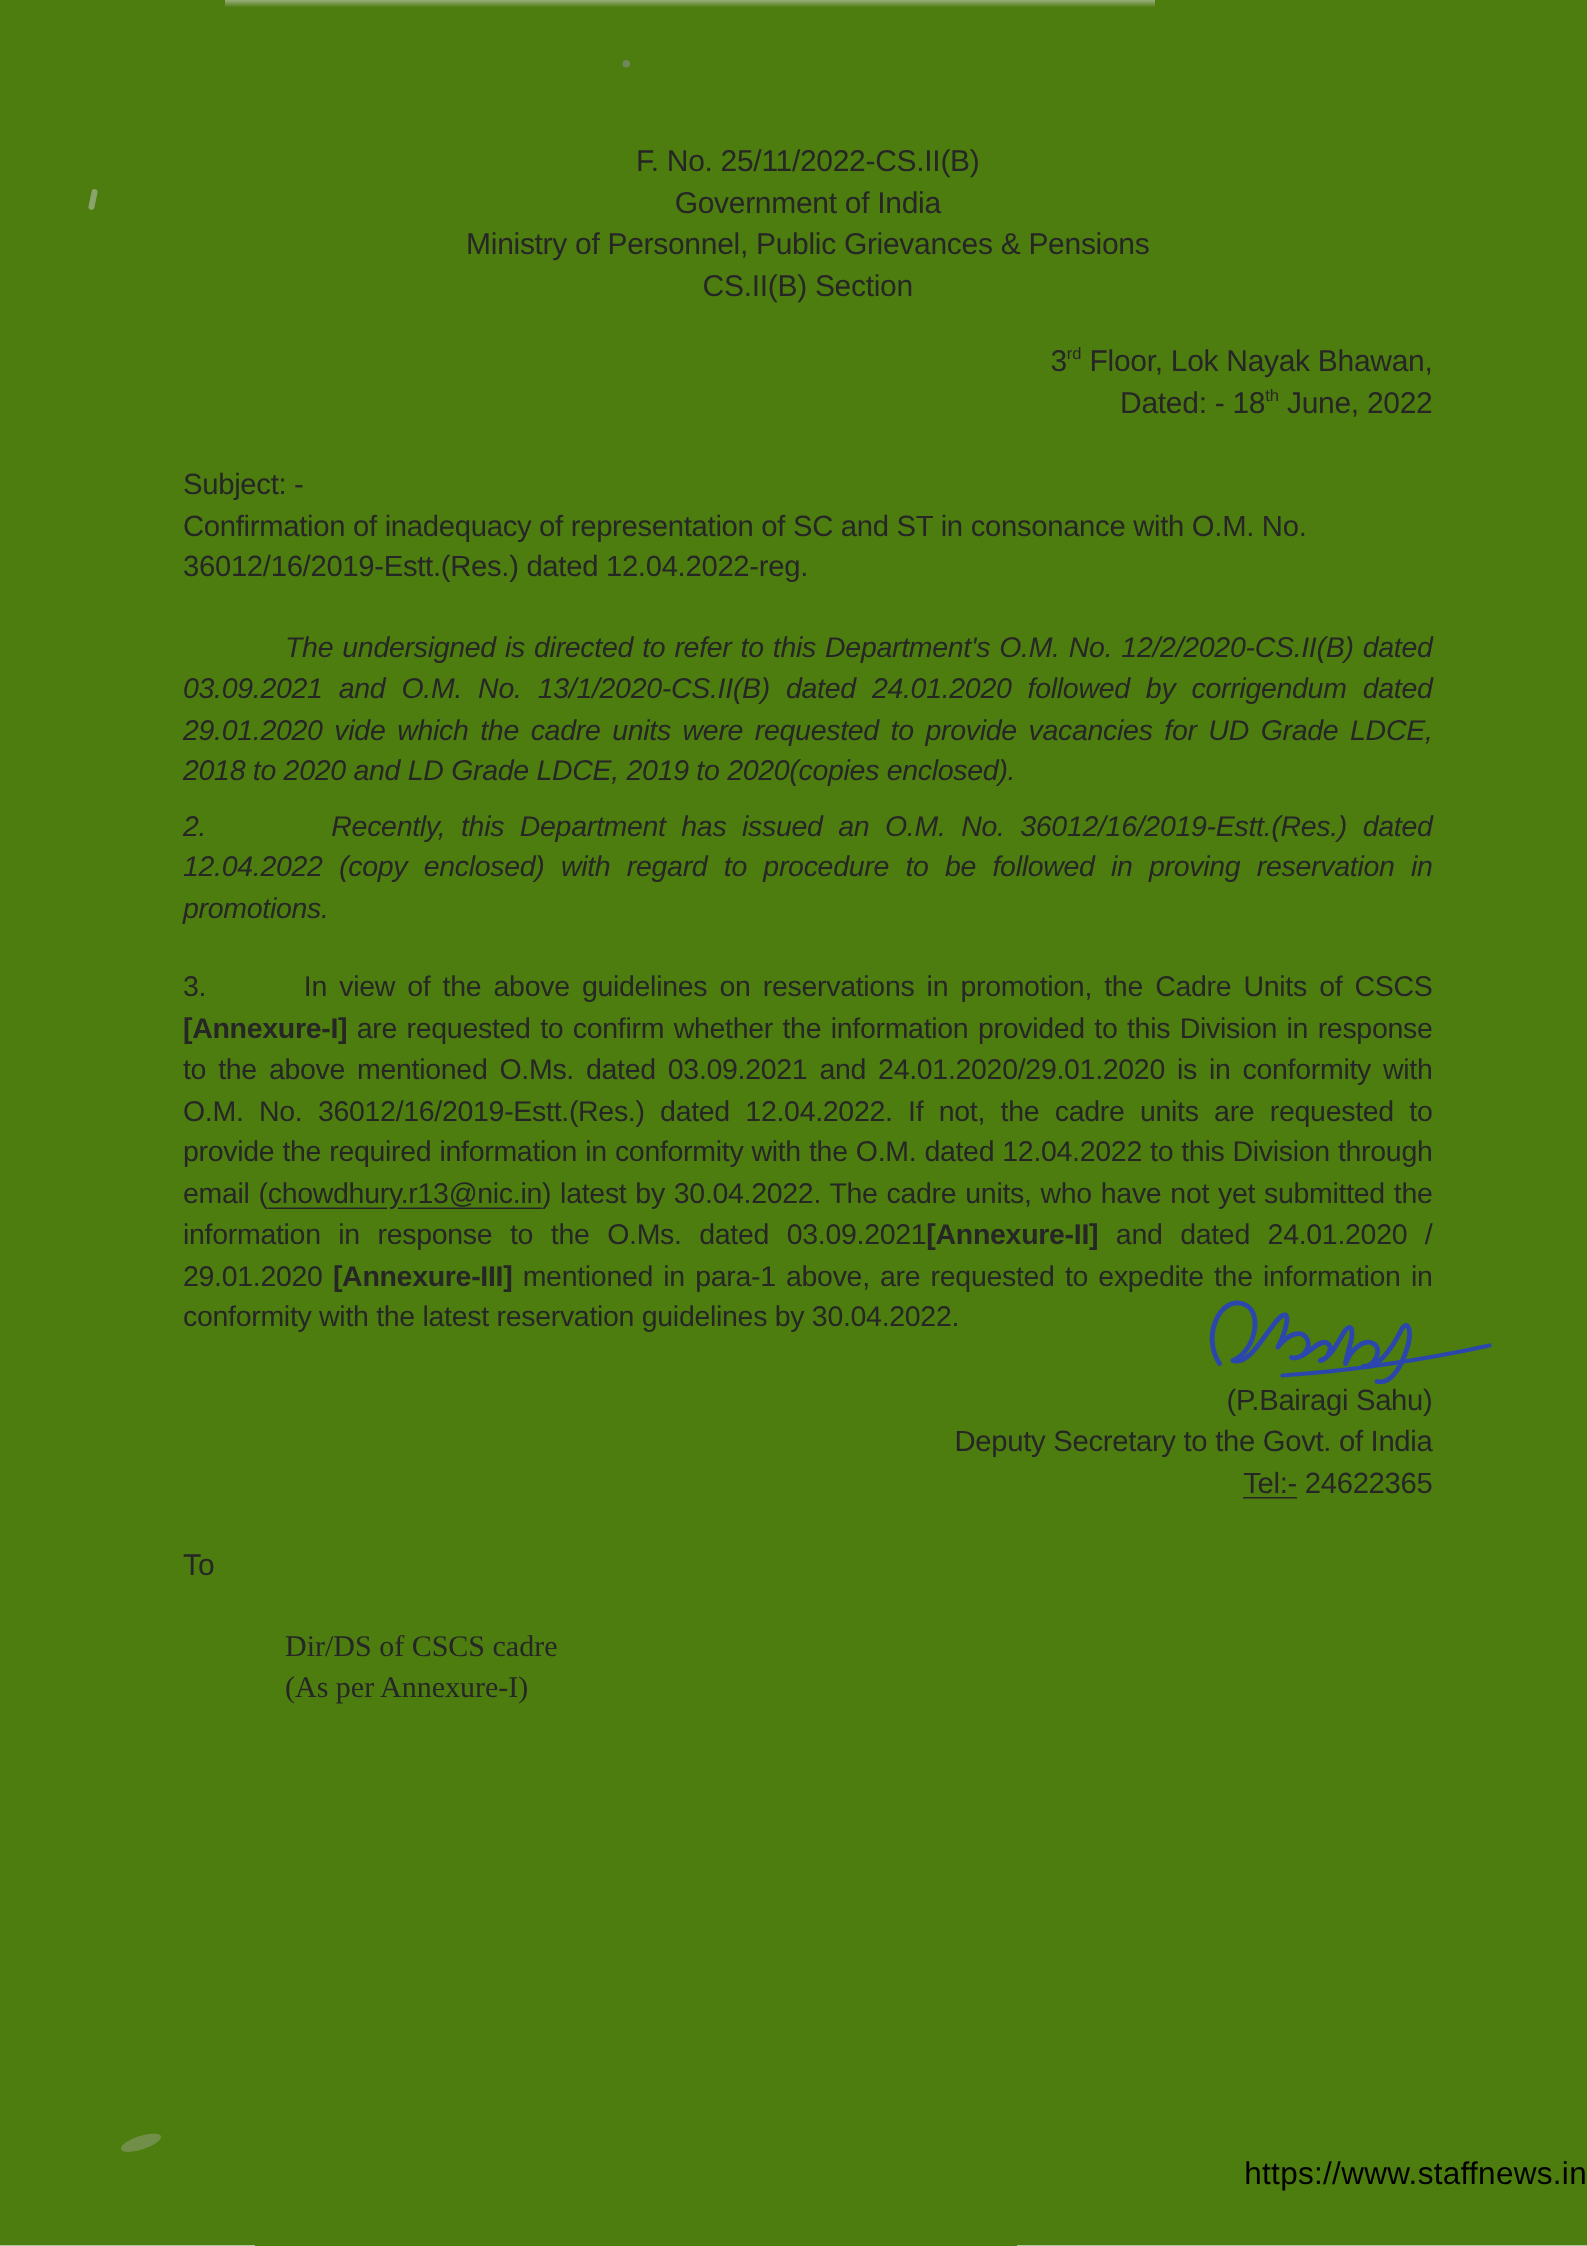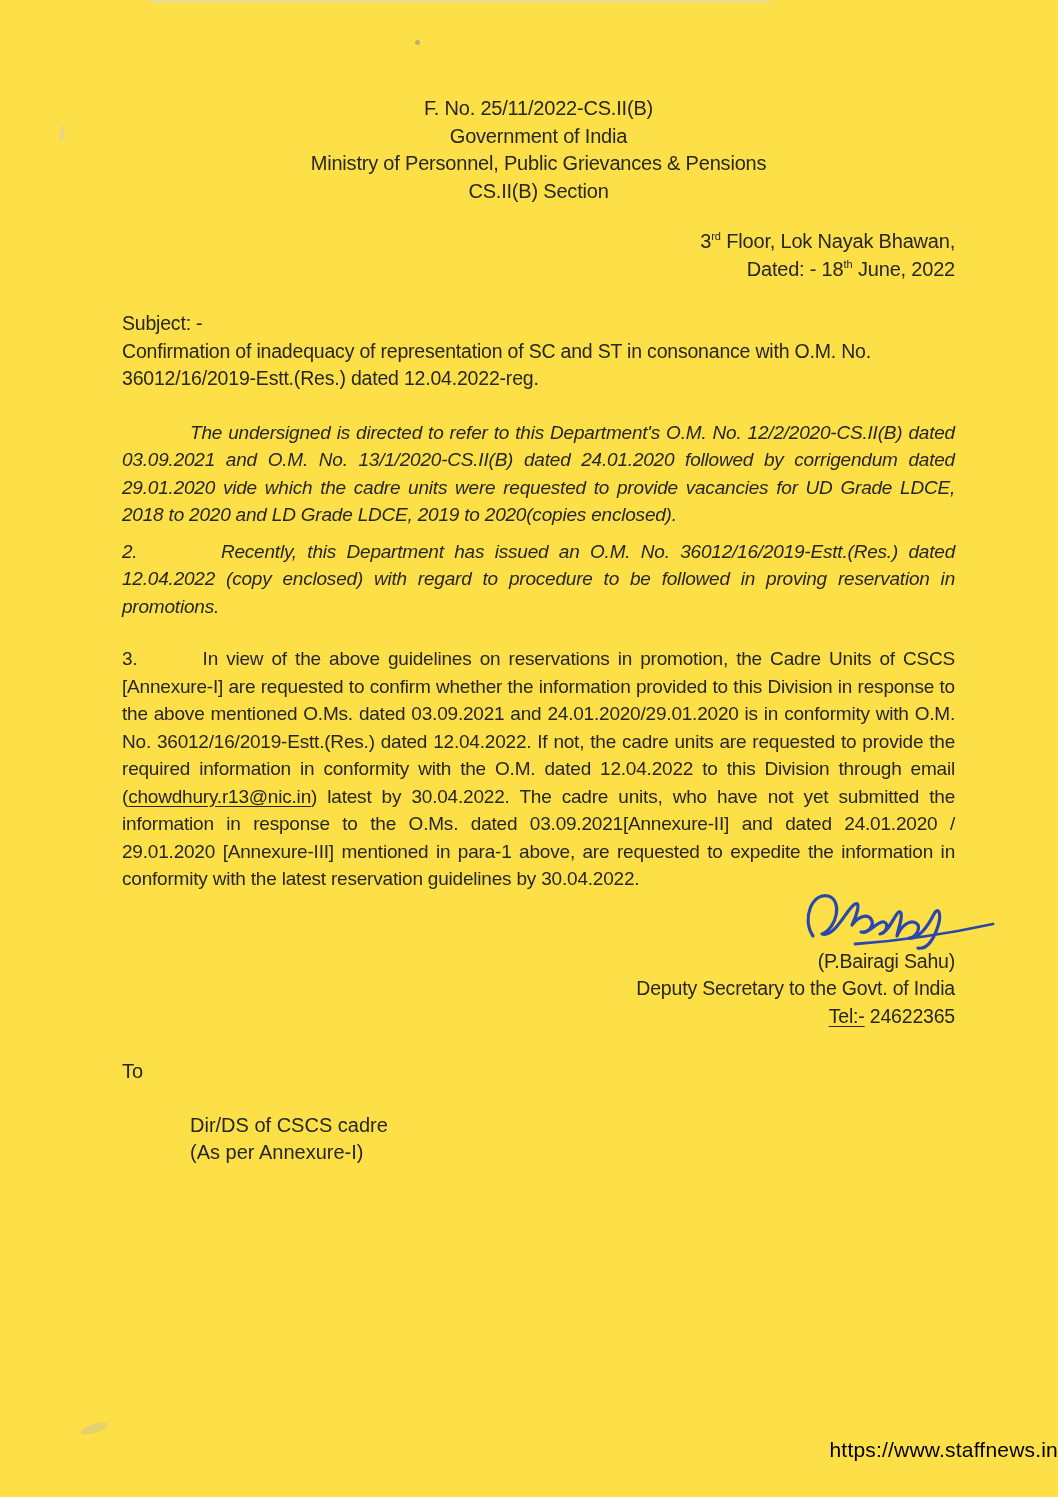--- a/index.html
+++ b/index.html
@@ -4,21 +4,21 @@
 <style>
   html, body {
     margin: 0;
     padding: 0;
     background: #ffffff;
   }
   .page {
     position: relative;
     width: 1058px;
     height: 1497px;
-    background: #fde047;
+    background: #4d7c0f;
     font-family: "Liberation Sans", sans-serif;
     color: #262626;
     overflow: hidden;
     box-sizing: border-box;
     padding: 95px 103px 0 122px;
   }
   
   .top-shade {
     position: absolute; left: 150px; top: 0; width: 620px; height: 5px;
     background: linear-gradient(to bottom, #d9d9d9, transparent); opacity: .55;
@@ -64,27 +64,27 @@
     font-size: 19px;
     line-height: 27.5px;
     letter-spacing: -0.2px;
     text-align: justify;
     margin: 0;
   }
   .para1 { margin-top: 26px; text-indent: 68px; font-style: italic; }
   .para2 { margin-top: 9px; font-style: italic; }
   .para3 { margin-top: 25px; }
 
-  .b { font-weight: 400; }
+  .b { font-weight: 700; }
   .u { text-decoration: underline; text-underline-offset: 3px; }
   sup { font-size: 11px; vertical-align: super; line-height: 0; letter-spacing: 0; }
 
   .signoff {
     position: relative;
-    margin-top: 55px;
+    margin-top: 28px;
     text-align: right;
     font-size: 19.5px;
     line-height: 27.5px;
     letter-spacing: -0.2px;
   }
   .signature-svg {
     position: absolute;
     right: -42px;
     top: -66px;
     pointer-events: none;
@@ -93,20 +93,21 @@
   .to-line {
     margin-top: 28px;
     font-size: 20px;
     line-height: 27.5px;
   }
   .addressee {
     margin-top: 26px;
     padding-left: 68px;
     font-size: 20px;
     line-height: 27.5px;
+    font-family: Liberation Serif, serif;
   }
 
   .footer {
     position: absolute;
     left: 0; right: 0;
     top: 1438px;
     text-align: right;
     font-size: 21px;
     color: #000;
     letter-spacing: 0.2px;

